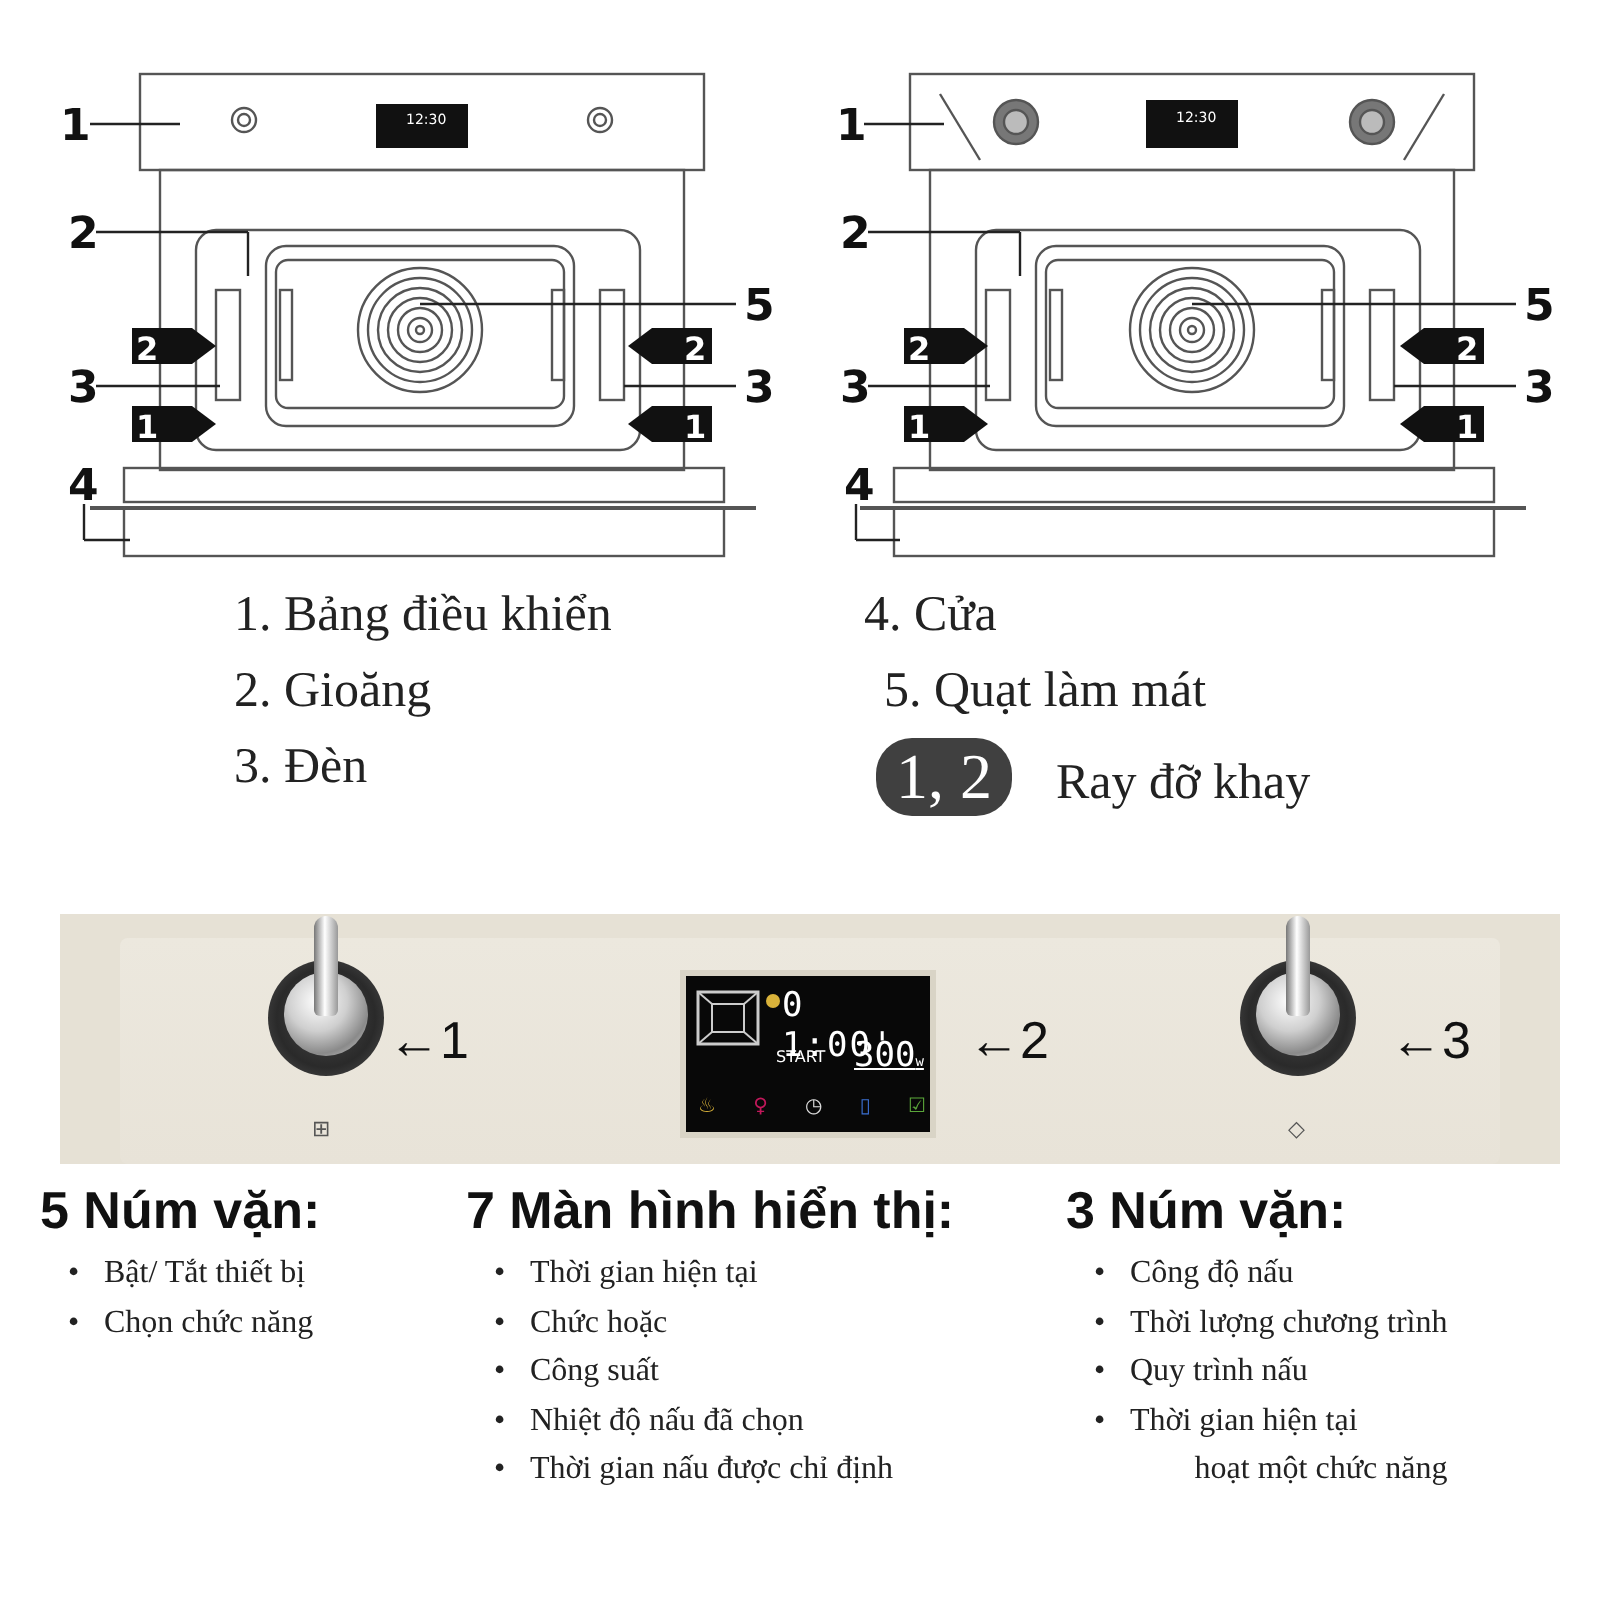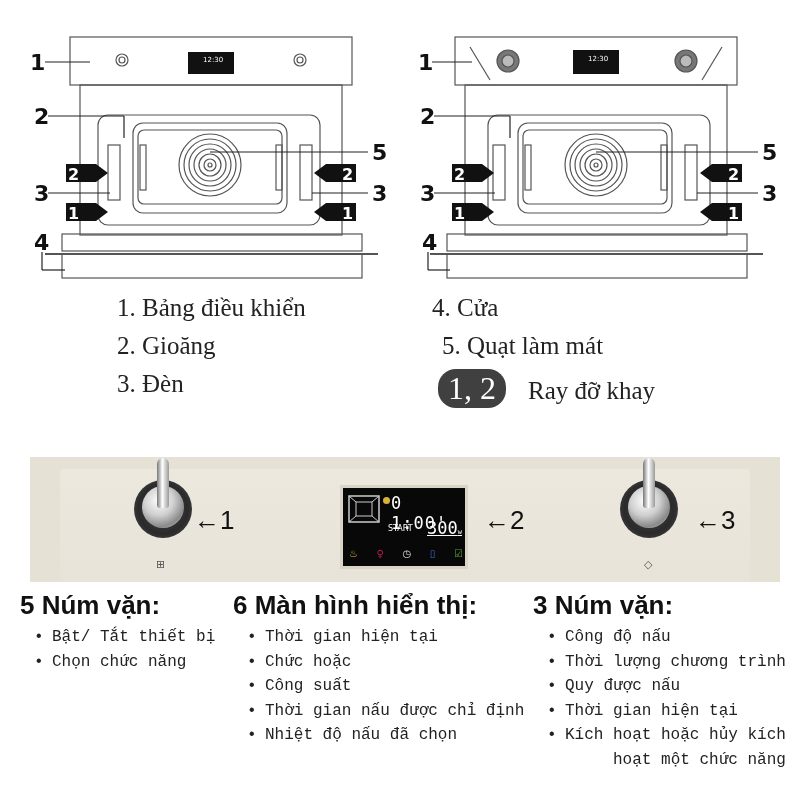--- a/index.html
+++ b/index.html
@@ -31,21 +31,21 @@
            background: #080808; border-radius: 0; border: 3px solid #d9d4c6; }
   .disp-time { position: absolute; left: 48px; top: 5px; color: #fff; font-family: "DejaVu Sans Mono", monospace; font-size: 17px; letter-spacing: 1px; }
   .disp-start { position: absolute; left: 45px; top: 36px; color: #fff; font-size: 8px; }
   .disp-power { position: absolute; left: 84px; top: 30px; color: #fff; font-family: "DejaVu Sans Mono", monospace; font-size: 17px; text-decoration: underline; }
   .disp-power small { font-size: 7px; }
   .disp-icons { position: absolute; left: 6px; top: 60px; width: 114px; display: flex; justify-content: space-between; font-size: 10px; }
 
   .col { position: absolute; top: 590px; }
   .col h2 { font-family: "Liberation Sans", sans-serif; font-weight: bold; font-size: 26px; color: #111; white-space: nowrap; }
   .col ul { list-style: none; margin-top: 4px; margin-left: 14px; }
-  .col li { font-family: Liberation Mono, monospace; font-size: 16px; line-height: 24.5px; color: #222; position: relative; padding-left: 18px; white-space: nowrap; }
+  .col li { font-family: Liberation Serif, serif; font-size: 16px; line-height: 24.5px; color: #222; position: relative; padding-left: 18px; white-space: nowrap; }
   .col li::before { content: "•"; position: absolute; left: 0; top: 0; color: #222; }
   .col li.cont { padding-left: 18px; text-align: right; }
   .col li.cont::before { content: ""; }
 </style>
 </head>
 <body>
 
 <div class="oven" style="left:0;">
   <svg viewBox="0 0 400 270">
     <g fill="none" stroke="#555" stroke-width="1.2">
@@ -235,33 +235,32 @@
 
 <div class="col" style="left:20px;">
   <h2>5 Núm vặn:</h2>
   <ul>
     <li>Bật/ Tắt thiết bị</li>
     <li>Chọn chức năng</li>
   </ul>
 </div>
 
 <div class="col" style="left:233px;">
-  <h2>6 Màn hình hiển thị:</h2>
+  <h2>7 Màn hình hiển thị:</h2>
   <ul>
     <li>Thời gian hiện tại</li>
     <li>Chức hoặc</li>
     <li>Công suất</li>
+    <li>Nhiệt độ nấu đã chọn</li>
     <li>Thời gian nấu được chỉ định</li>
-    <li>Nhiệt độ nấu đã chọn</li>
   </ul>
 </div>
 
 <div class="col" style="left:533px;">
   <h2>3 Núm vặn:</h2>
   <ul>
     <li>Công độ nấu</li>
     <li>Thời lượng chương trình</li>
-    <li>Quy được nấu</li>
+    <li>Quy trình nấu</li>
     <li>Thời gian hiện tại</li>
-    <li>Kích hoạt hoặc hủy kích</li>
     <li class="cont">hoạt một chức năng</li>
   </ul>
 </div>
 
 </body></html>

